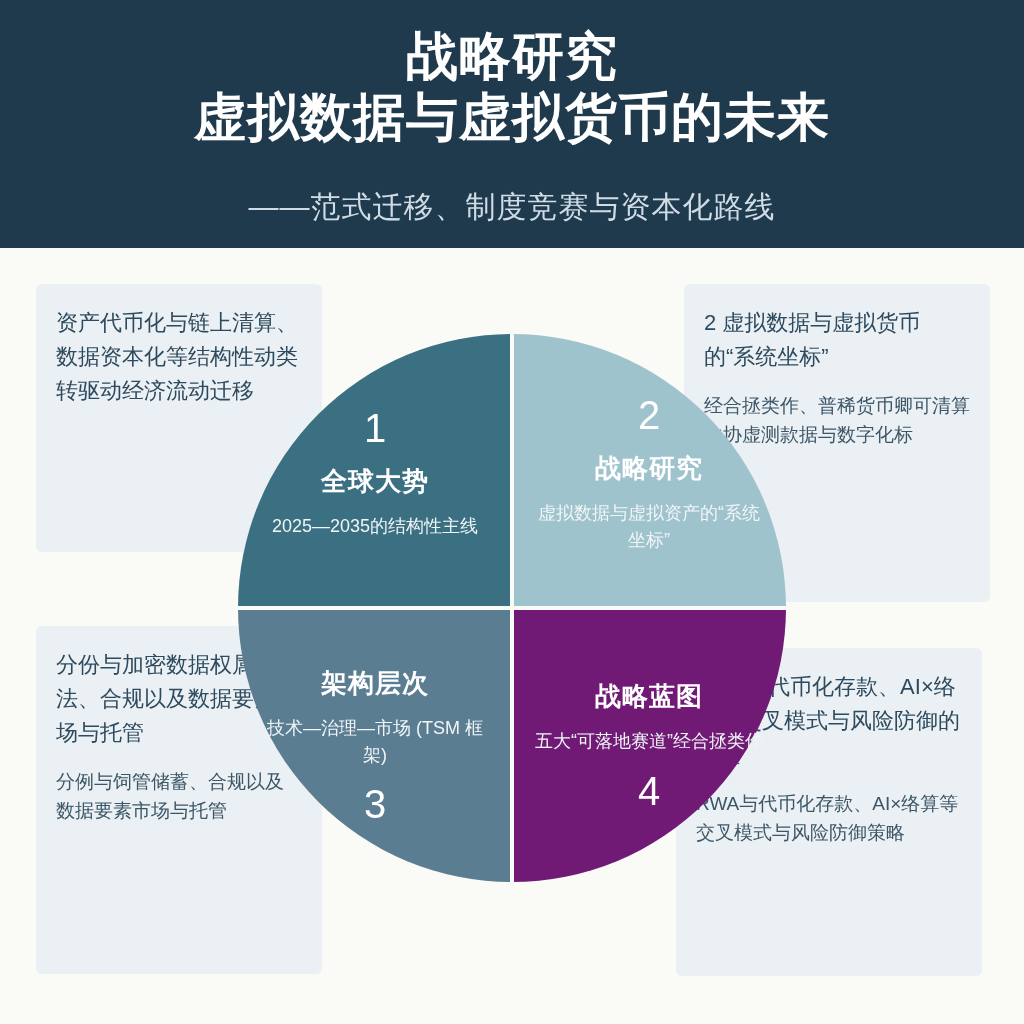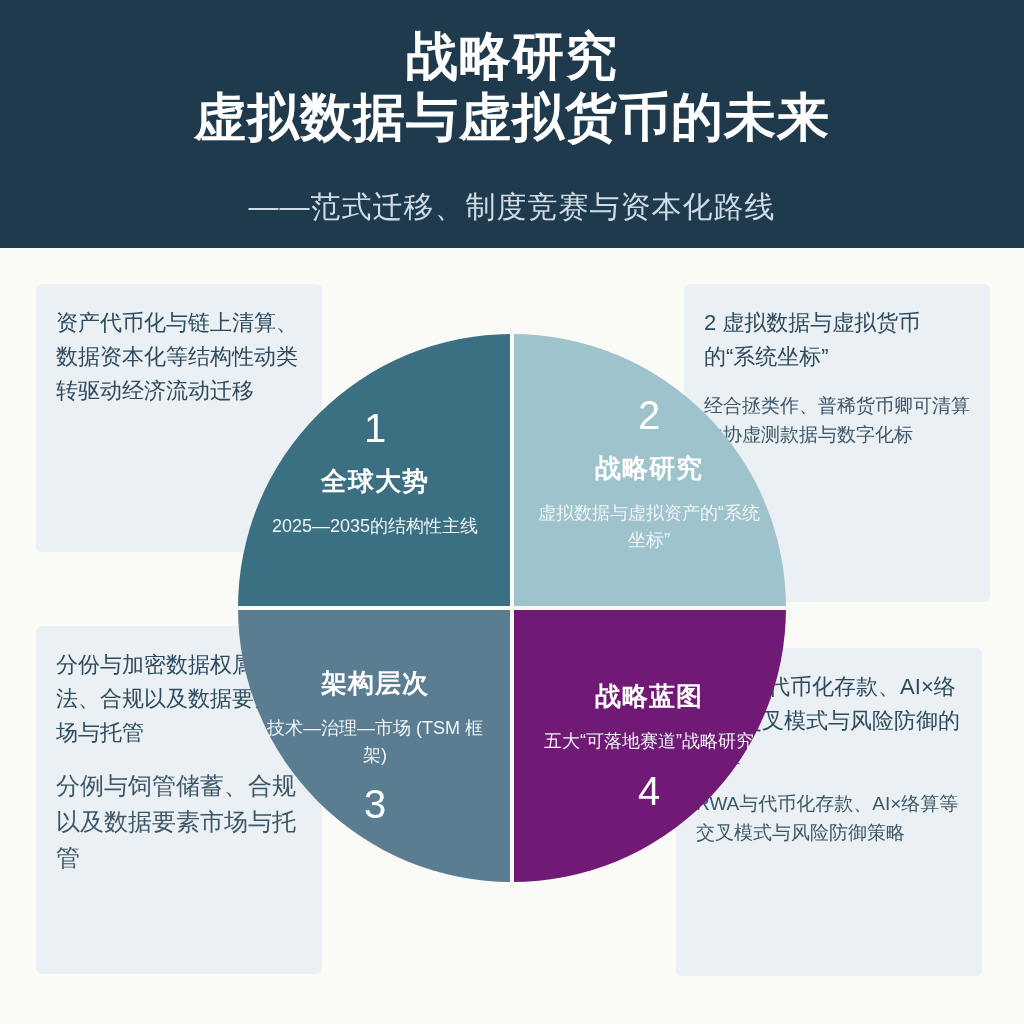--- a/index.html
+++ b/index.html
@@ -168,21 +168,21 @@
       <div class="card-para">资产代币化与链上清算、数据资本化等结构性动类转驱动经济流动迁移</div>
     </div>
 
     <div class="card" id="card-tr">
       <div class="card-para">2  虚拟数据与虚拟货币的“系统坐标”</div>
       <div class="card-para" style="font-size:19px;line-height:1.5;color:#3c5668;">经合拯类作、普稀货币卿可清算化协虚测款据与数字化标</div>
     </div>
 
     <div class="card" id="card-bl">
       <div class="card-para">分份与加密数据权属立法、合规以及数据要素市场与托管</div>
-      <div class="card-para" style="font-size:24px;line-height:1.5;color:#3c5668;">分例与饲管储蓄、合规以及数据要素市场与托管</div>
+      <div class="card-para" style="font-size:19px;line-height:1.5;color:#3c5668;">分例与饲管储蓄、合规以及数据要素市场与托管</div>
     </div>
 
     <div class="card" id="card-br">
       <div class="card-para">RWA与代币化存款、AI×络算等交叉模式与风险防御的亲睦</div>
       <div class="card-para" style="font-size:19px;line-height:1.5;color:#3c5668;">RWA与代币化存款、AI×络算等交叉模式与风险防御策略</div>
     </div>
 
     <div class="circle">
 
       <div class="quad q1">
@@ -198,21 +198,21 @@
       </div>
 
       <div class="quad q3">
         <div class="quad-title">架构层次</div>
         <div class="quad-desc">技术—治理—市场 (TSM 框架)</div>
         <div class="quad-num below">3</div>
       </div>
 
       <div class="quad q4">
         <div class="quad-title">战略蓝图</div>
-        <div class="quad-desc">五大“可落地赛道”战略研究</div>
+        <div class="quad-desc">五大“可落地赛道”经合拯类作</div>
         <div class="quad-num below">4</div>
       </div>
 
       <div class="divider-v"></div>
       <div class="divider-h"></div>
     </div>
 
   </div>
 </div>
 

